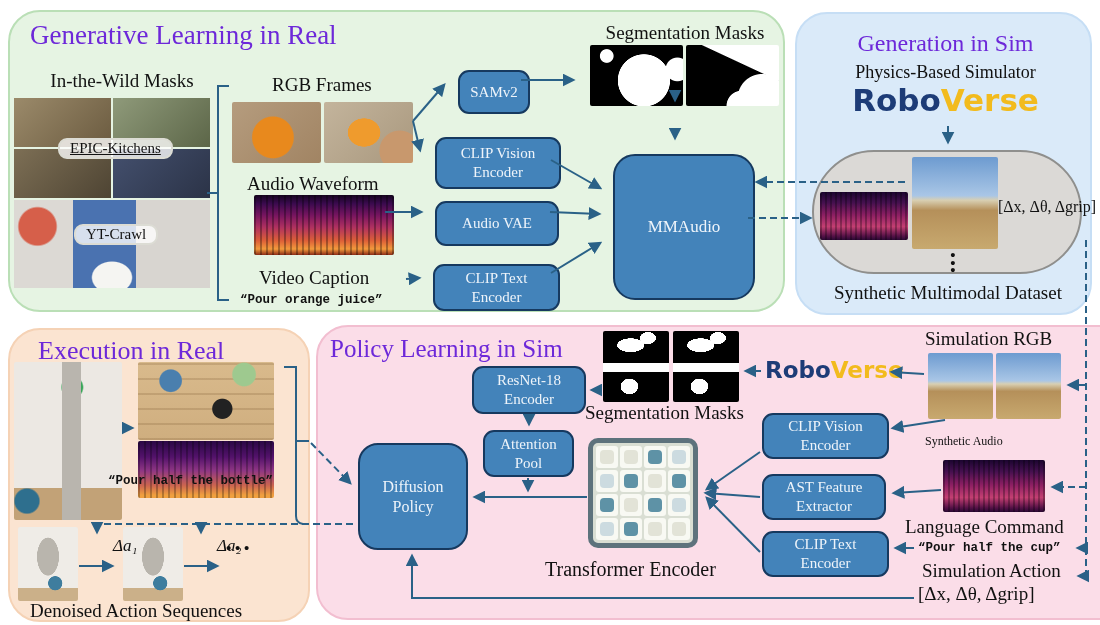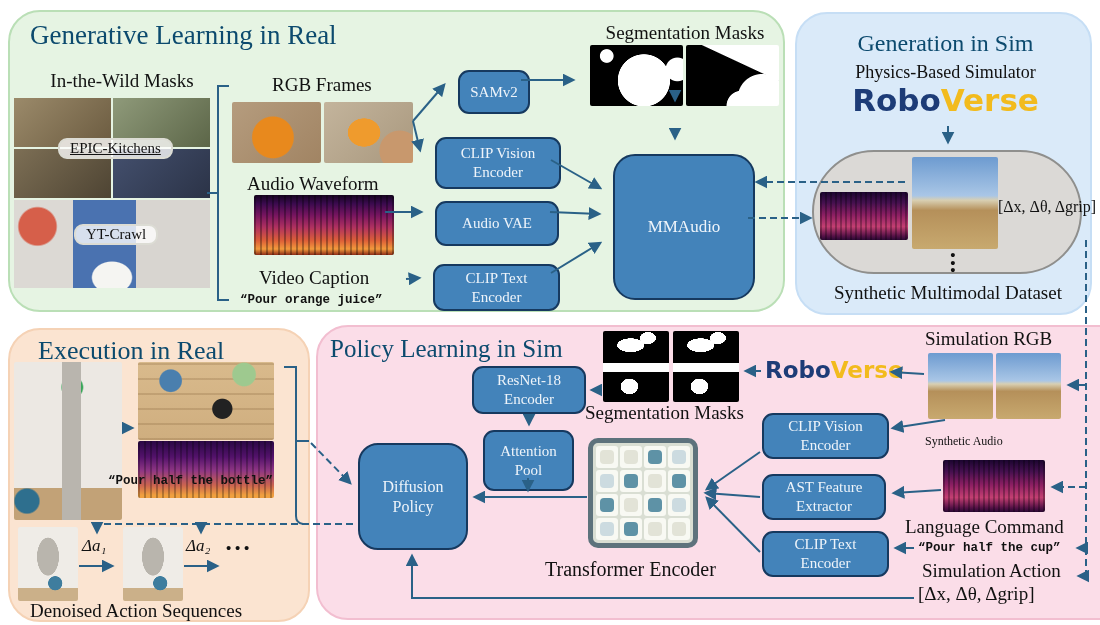--- a/index.html
+++ b/index.html
@@ -6,24 +6,24 @@
   body { background:#ffffff; font-family:"Liberation Serif", serif; }
   #fig { position:relative; width:1100px; height:625px; background:#fff; overflow:hidden; }
 
   .panel { position:absolute; border-radius:32px; }
   .panel-green { left:8px; top:10px; width:777px; height:302px; background:#e6f4e3; border:2px solid #badfb6; }
   .panel-blue  { left:795px; top:12px; width:297px; height:303px; background:#daeaf9; border:2px solid #c6def5; }
   .panel-peach { left:8px; top:328px; width:302px; height:294px; background:#fbe4d1; border:2px solid #f5d2b5; }
   .panel-pink  { left:316px; top:325px; width:878px; height:295px; background:#fbdde8; border:2px solid #f2bed0; }
 
   .abs { position:absolute; }
-  .title { position:absolute; color:#0c4a6e; font-family:"Liberation Serif", serif; }
+  .title { position:absolute; color:#6d28d9; font-family:"Liberation Serif", serif; }
   .lbl { position:absolute; color:#111; font-size:18px; font-family:"Liberation Serif", serif; white-space:nowrap; }
   .mono { position:absolute; font-family:"Liberation Mono", monospace; font-size:12.5px; font-weight:700; color:#111; white-space:nowrap; }
-  .math { position:absolute; font-family:"Liberation Serif", serif; font-style:italic; color:#111; white-space:nowrap; }
+  .math { position:absolute; font-family:"Liberation Serif", serif; font-style:italic; color:#111; white-space:nowrap;margin-left:31px; }
 
   .box { position:absolute; background:#4383ba; border:2px solid #16395f; border-radius:11px;
          color:#eef4fa; font-size:15px; line-height:1.25; display:flex; align-items:center; justify-content:center;
          text-align:center; white-space:pre-line; font-family:"Liberation Serif", serif; z-index:4; }
 
   .photo { position:absolute; border-radius:2px; }
   .spec-warm { background:
       repeating-linear-gradient(90deg, rgba(0,0,0,.30) 0 2px, rgba(255,255,255,0) 2px 6px),
       linear-gradient(180deg,#16041f 0%,#3a0a4e 14%,#781560 34%,#b03160 54%,#dd5f38 76%,#f29a3c 90%,#8c2c17 100%); }
   .spec-mag { background:
@@ -180,21 +180,21 @@
   <div class="photo mask-robot" style="left:603px; top:331px; width:66px; height:71px;"></div>
   <div class="photo mask-robot" style="left:673px; top:331px; width:66px; height:71px;"></div>
   <div class="lbl" style="left:585px; top:402px; font-size:19px;">Segmentation Masks</div>
 
   <div class="logo" style="left:765px; top:357px; font-size:23px;"><span class="robo">Robo</span><span class="verse">Verse</span></div>
 
   <div class="lbl" style="left:925px; top:328px; font-size:19px;">Simulation RGB</div>
   <div class="photo sim-photo" style="left:928px; top:353px; width:65px; height:66px;"></div>
   <div class="photo sim-photo" style="left:996px; top:353px; width:65px; height:66px;"></div>
 
-  <div class="box" style="left:483px; top:430px; width:91px; height:61px;">Attention
+  <div class="box" style="left:483px; top:430px; width:91px; height:47px;">Attention
 Pool</div>
   <div class="box" style="left:358px; top:443px; width:110px; height:107px; border-radius:20px; font-size:16px;">Diffusion
 Policy</div>
 
   <div class="tgrid">
       <div class="tcell">
         <div class="tdot tdot-p"></div>
       </div>
       <div class="tcell">
         <div class="tdot tdot-p"></div>

